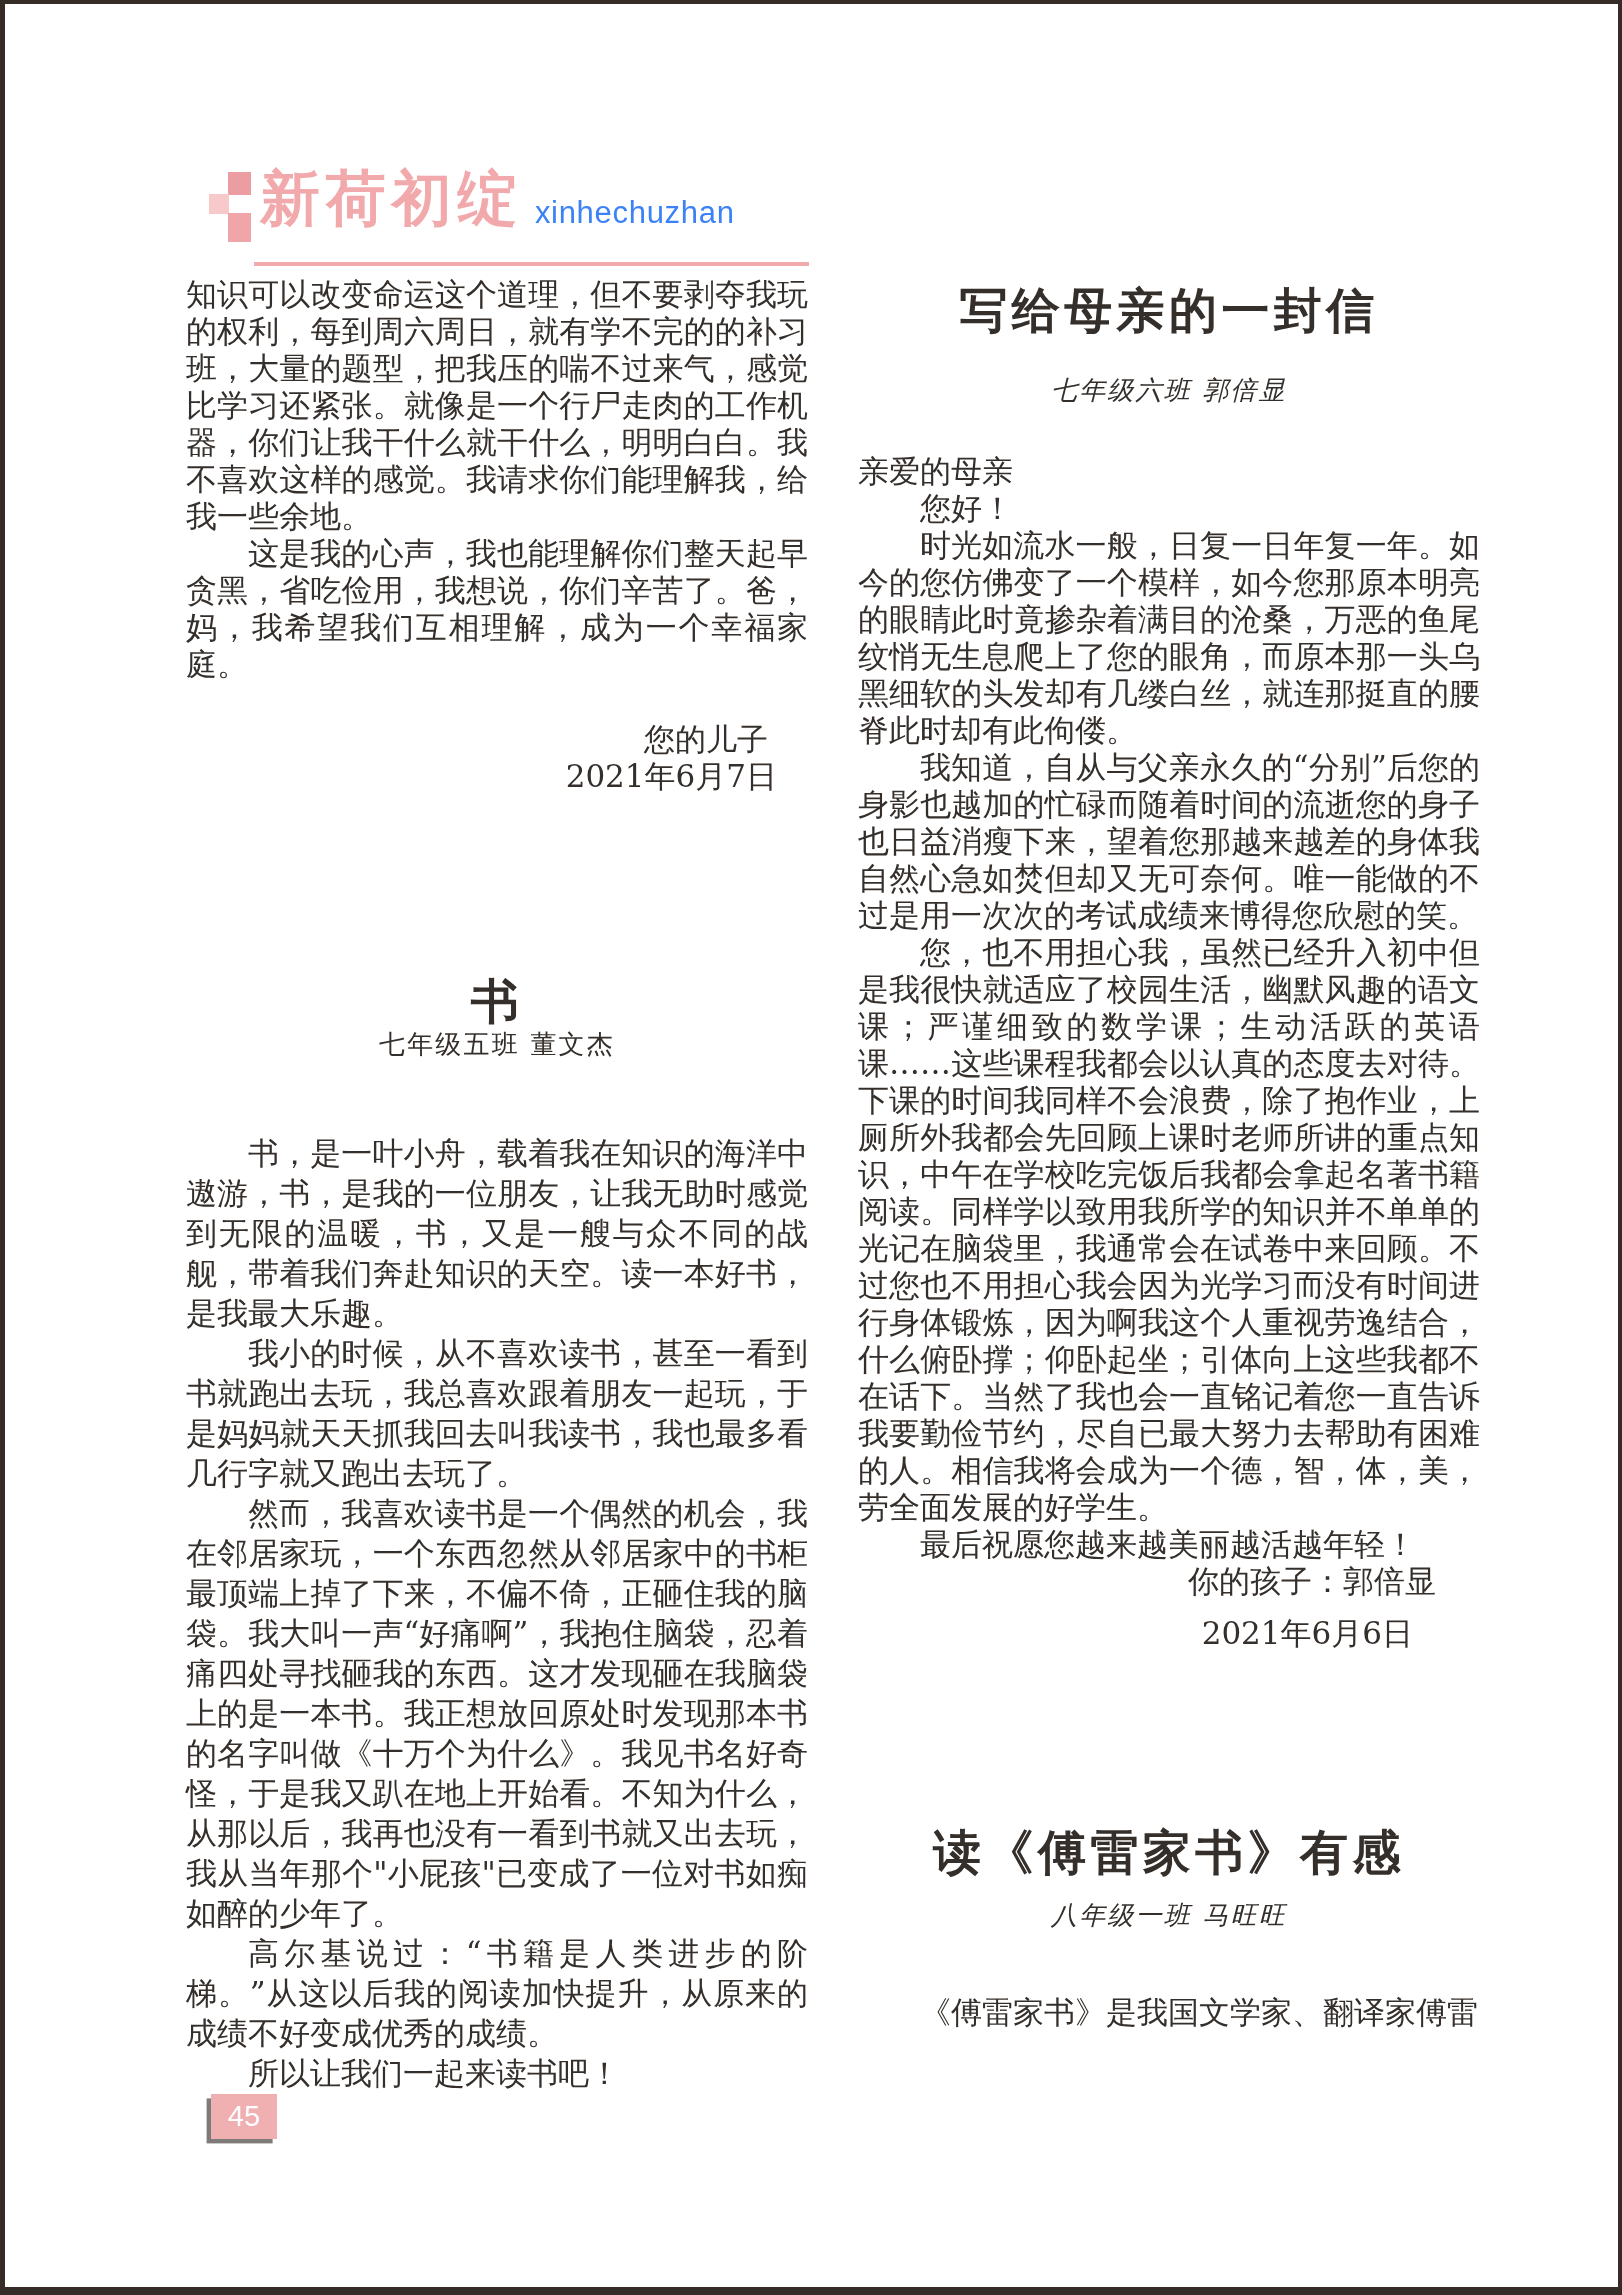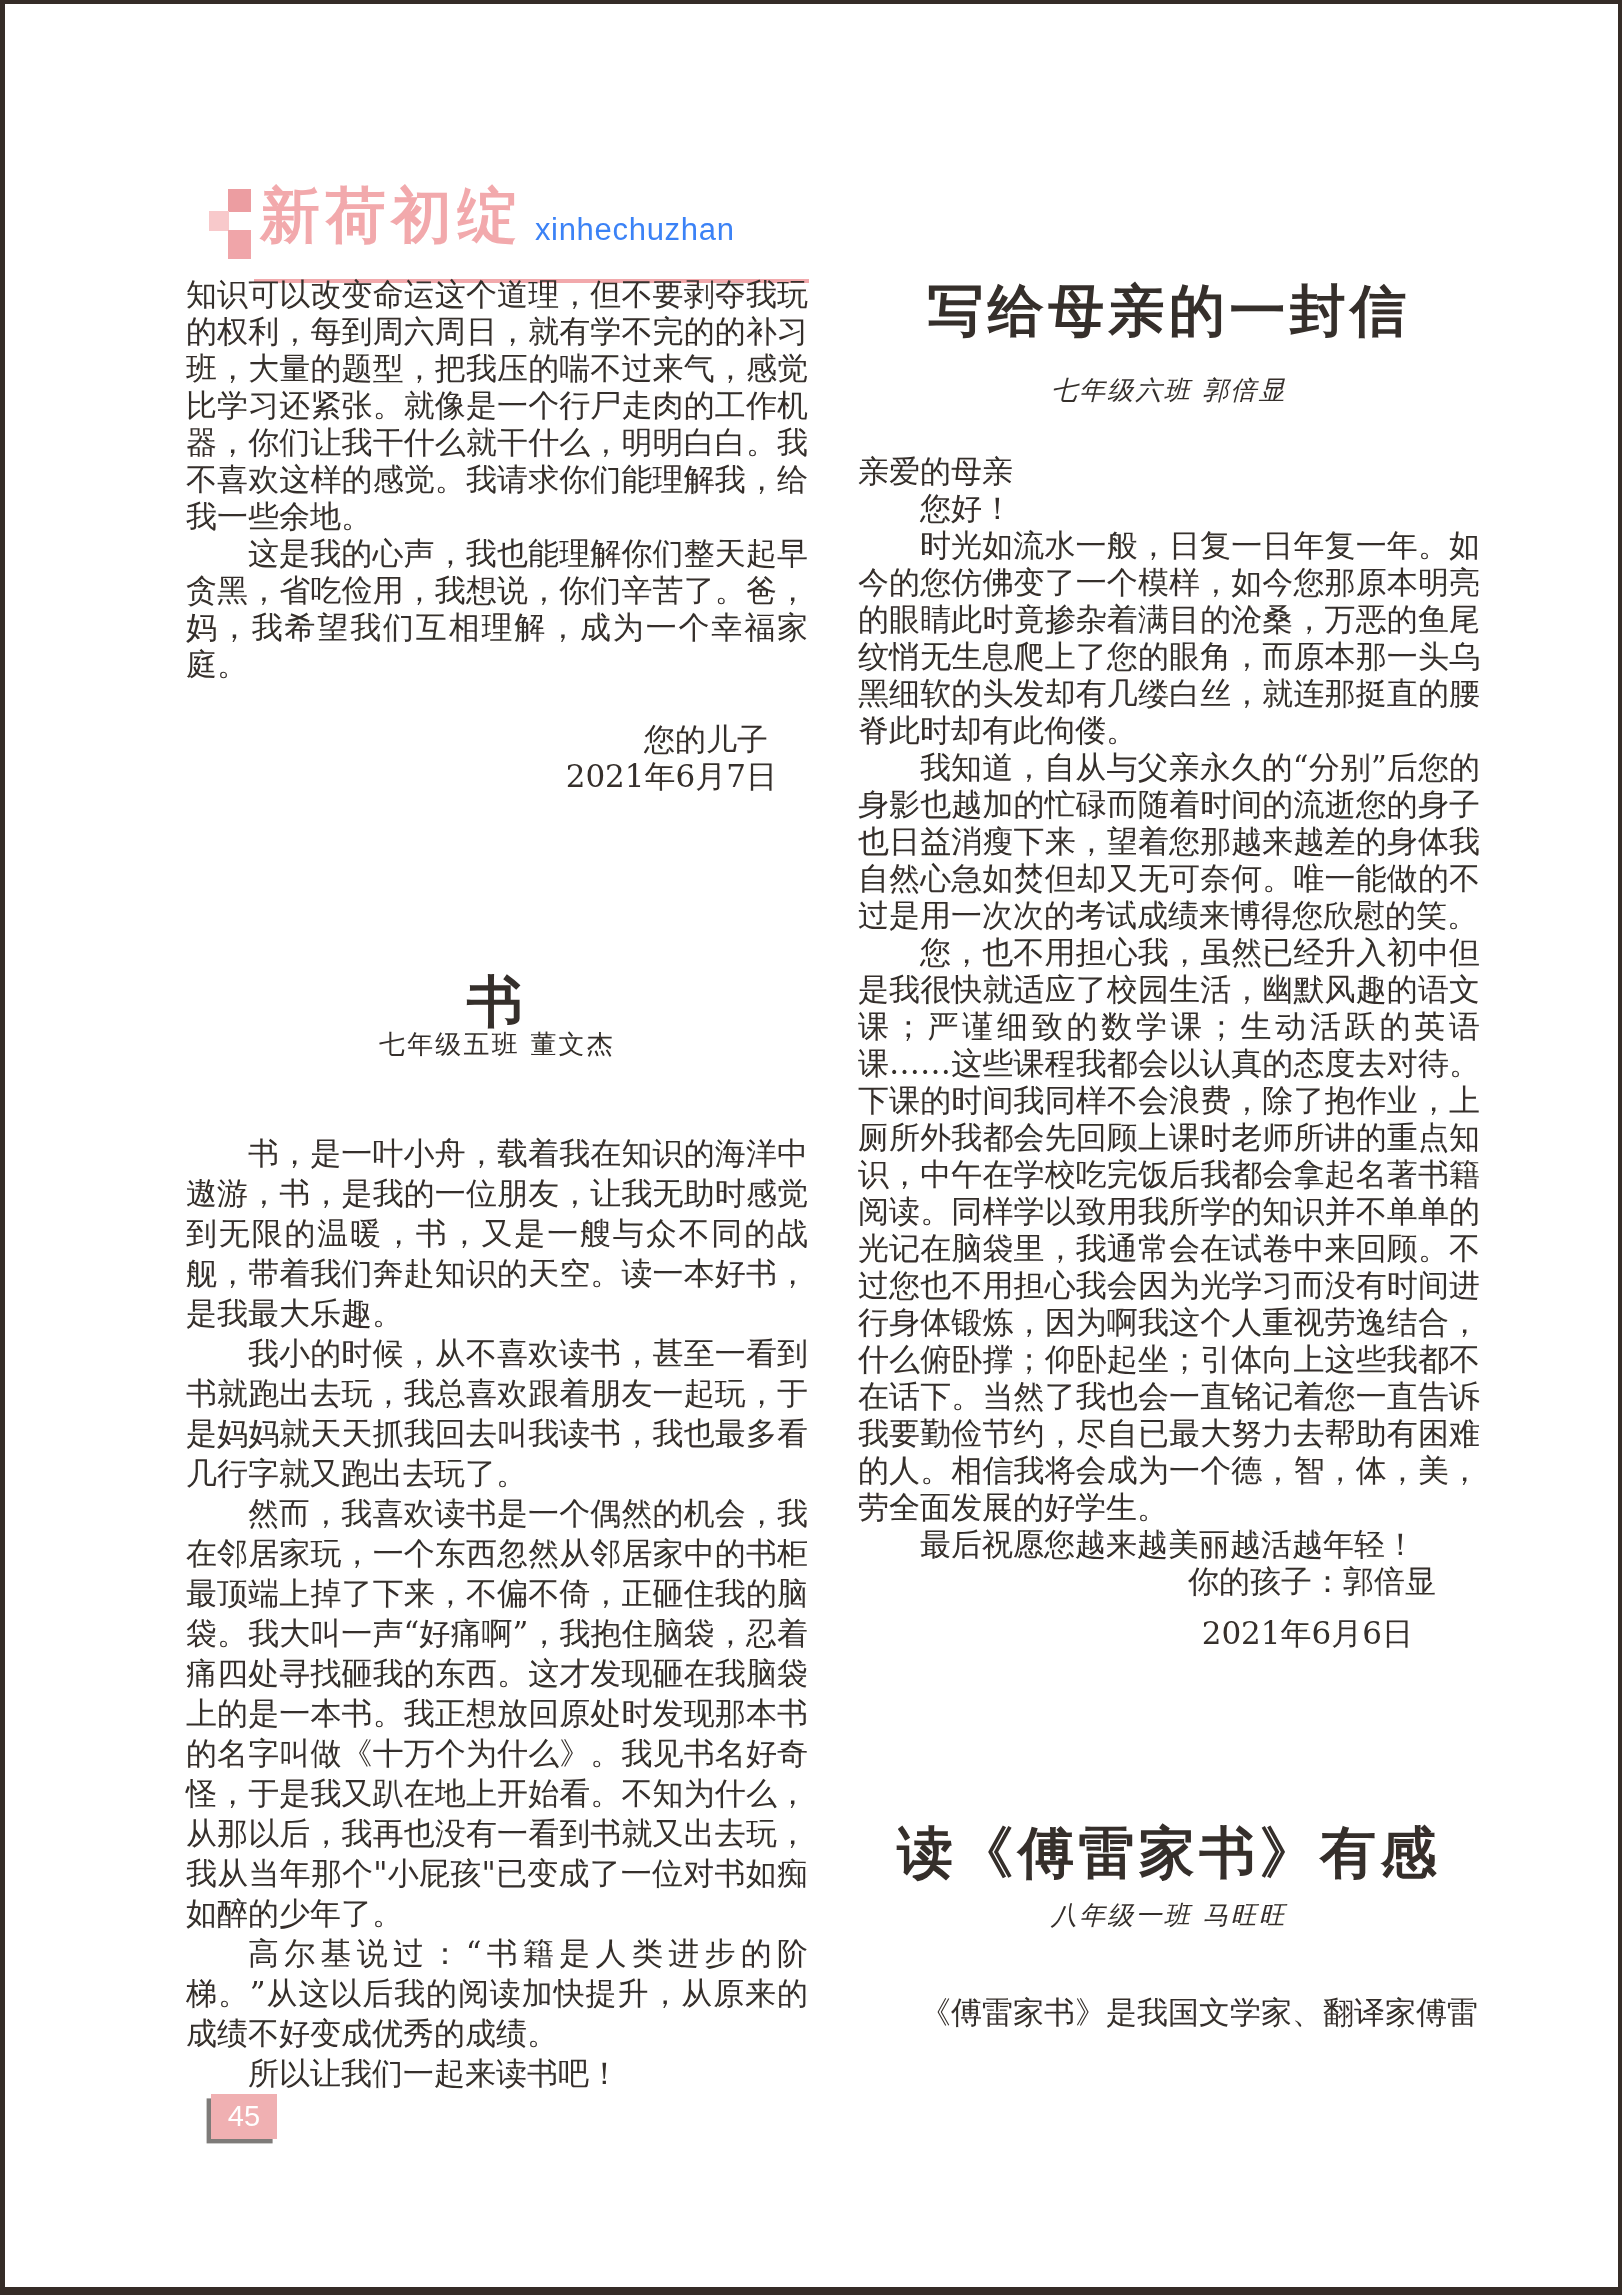--- a/index.html
+++ b/index.html
@@ -11,21 +11,21 @@
     box-sizing:border-box;
     border-top:4.4px solid #352c27;
     border-left:5.1px solid #352c27;
     border-right:4.4px solid #352c27;
     border-bottom:8.8px solid #352c27;
     font-family:"DejaVu Serif","Liberation Serif",serif;
     color:#352f2b;
     overflow:hidden;
   }
   
-  .brand{position:absolute;left:204px;top:182px;width:606px;height:104px;}
+  .brand{position:absolute;left:204px;top:165px;width:606px;height:104px;}
   .brand-mark{position:absolute;left:0;top:2.9px;width:45px;height:98px;}
   .brand-mark .sq{position:absolute;}
   .sq1{left:19px;top:0;width:23.4px;height:23.4px;background:#ec9da1;}
   .sq2{left:0;top:22px;width:20.4px;height:20.4px;background:#f8c9cb;}
   .sq3{left:19px;top:41px;width:23.4px;height:29px;background:#f0a5a9;}
   .brand-line{position:absolute;left:45px;top:93px;width:555px;height:3.7px;background:#f2a9ac;}
   .brand-row{position:absolute;left:51px;top:0;display:flex;align-items:flex-end;}
   .brand-cn{
     font-family:"Liberation Sans","DejaVu Sans",sans-serif;
     font-weight:bold;font-size:60px;line-height:1;
@@ -41,21 +41,21 @@
   .col p{margin:0;}
   .indent{text-indent:2em;}
   .lh50{line-height:37px;}
   .lh51{line-height:37px;}
   .lh55{line-height:40px;}
   .left-letter{left:181px;top:272px;}
   .left-essay{left:181px;top:971px;}
   .right-col{left:853px;top:280px;}
   .sig{text-align:right;}
   .essay-title{
-    text-align:center;font-size:56px;font-weight:bold;
+    text-align:center;font-size:48px;font-weight:bold;
     line-height:53px;letter-spacing:4.4px;text-indent:0;
   }
   .essay-author{
     text-align:center;font-size:26px;line-height:32px;
     letter-spacing:2.2px;margin-top:11.7px;text-indent:0;
   }
   .para-gap{margin-top:42px;}
   .body-start{margin-top:73px;}
   
   .badge{

